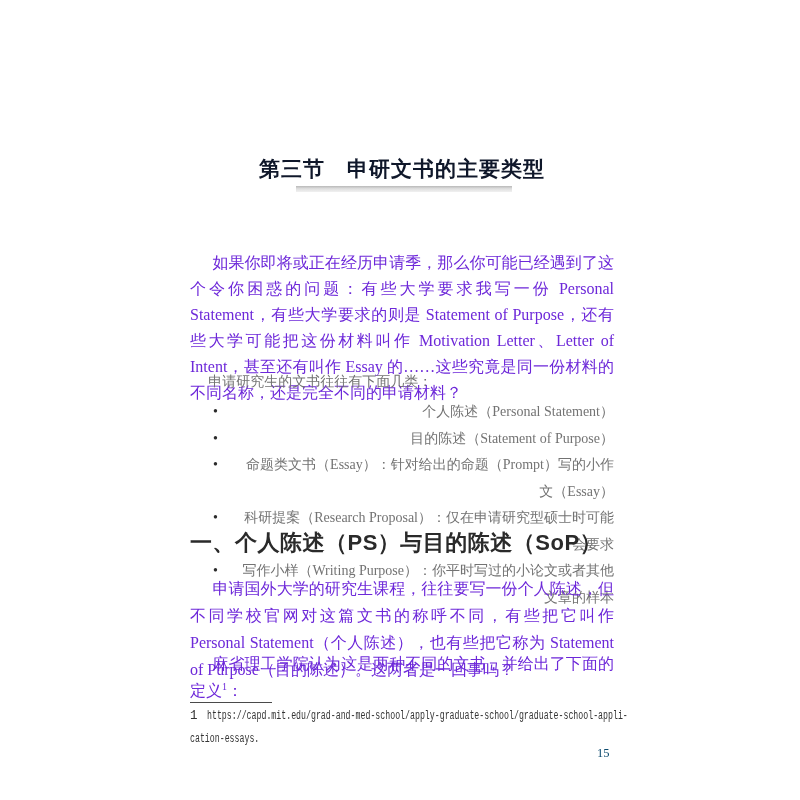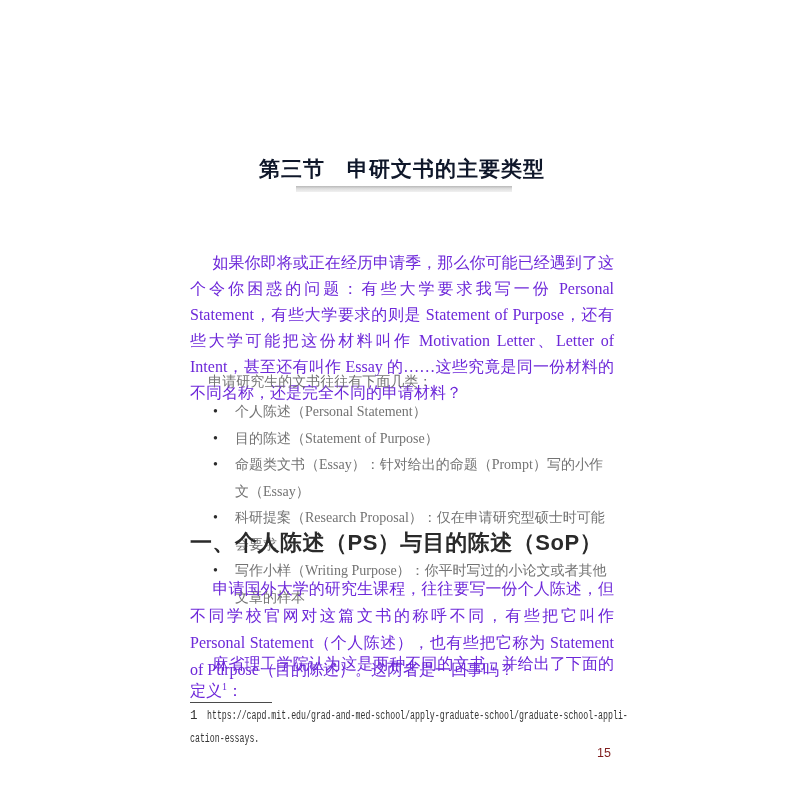--- a/index.html
+++ b/index.html
@@ -61,20 +61,21 @@
   }
   .doc-list .list-intro {
     margin: 0;
     text-indent: 1.3em;
     line-height: 20px;
   }
   .doc-list ul {
     list-style: none;
     margin: 7px 0 4px 0;
     padding: 0;
+    text-align: right;
   }
   .doc-list li {
     position: relative;
     padding-left: 45px;
     line-height: 26.5px;
   }
   .doc-list li::before {
     content: "\2022";
     position: absolute;
     left: 23px;
@@ -115,23 +116,23 @@
   .fn-text {
     display: inline-block;
     transform: scaleX(0.66);
     transform-origin: 0 50%;
     white-space: pre;
   }
 
   
   .page-num {
     left: 597px; top: 746px;
-    font-family: Liberation Sans, sans-serif;
+    font-family: Liberation Serif, serif;
     font-size: 12.5px;
-    color: #7f1d1d;
+    color: #0c4a6e;
   }
 </style>
 </head>
 <body>
 
 <h1 class="abs chapter-title">第三节　申研文书的主要类型</h1>
 
 <div class="abs title-bar"></div>
 
 <p id="para-1" class="abs body-para">如果你即将或正在经历申请季，那么你可能已经遇到了这个令你困惑的问题：有些大学要求我写一份 Personal Statement，有些大学要求的则是 Statement of Purpose，还有些大学可能把这份材料叫作 Motivation Letter、Letter of Intent，甚至还有叫作 Essay 的……这些究竟是同一份材料的不同名称，还是完全不同的申请材料？</p>

